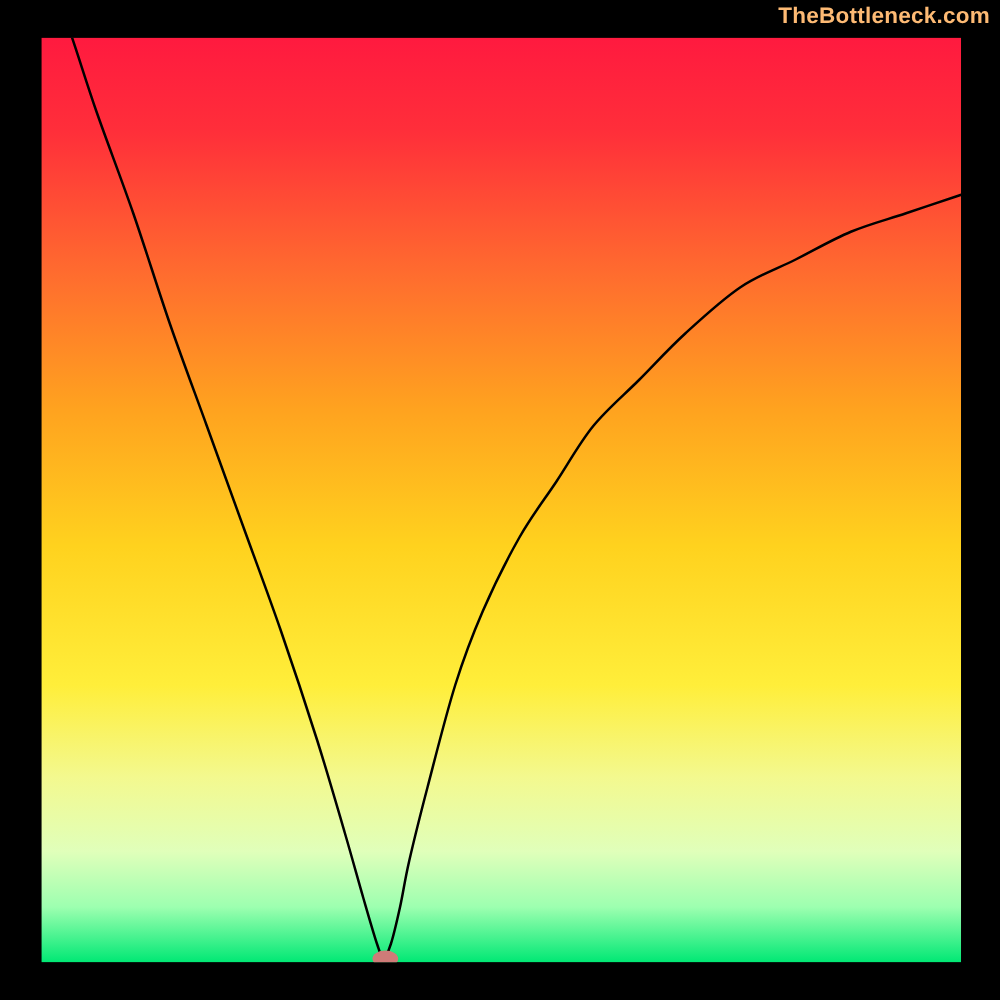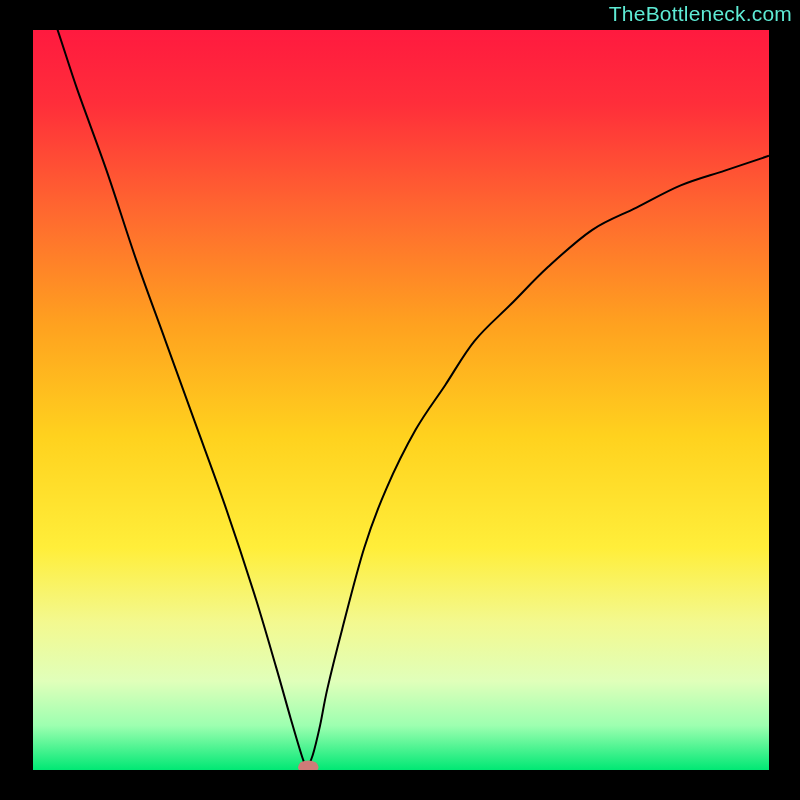--- a/index.html
+++ b/index.html
@@ -15,24 +15,24 @@
     position: absolute;
     left: 0; top: 0;
     width: 800px;
     height: 800px;
     background: #000;
   }
   .watermark {
     position: absolute;
     top: 2px;
     right: 8px;
-    color: #5eead4;
-    font-size: 21px;
+    color: #fdba74;
+    font-size: 18px;
     letter-spacing: 0.2px;
-    font-weight: 400;
+    font-weight: 700;
     z-index: 5;
   }
   .plot-area {
     position: absolute;
     left: 33px;
     top: 30px;
     width: 736px;
     height: 740px;
     overflow: hidden;
   }

